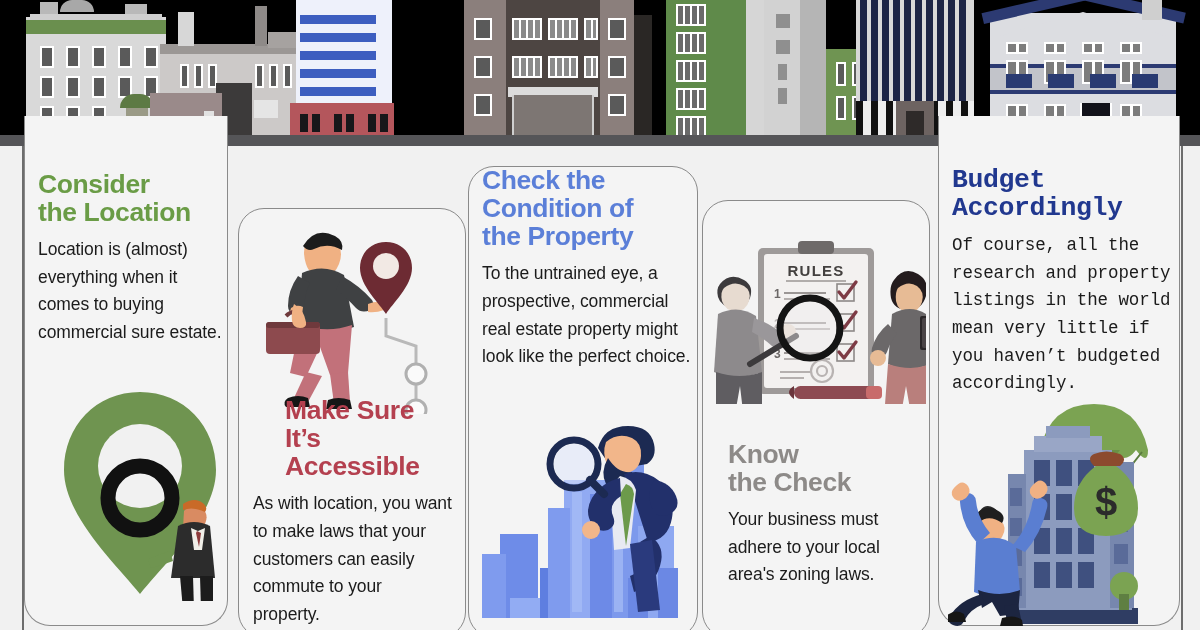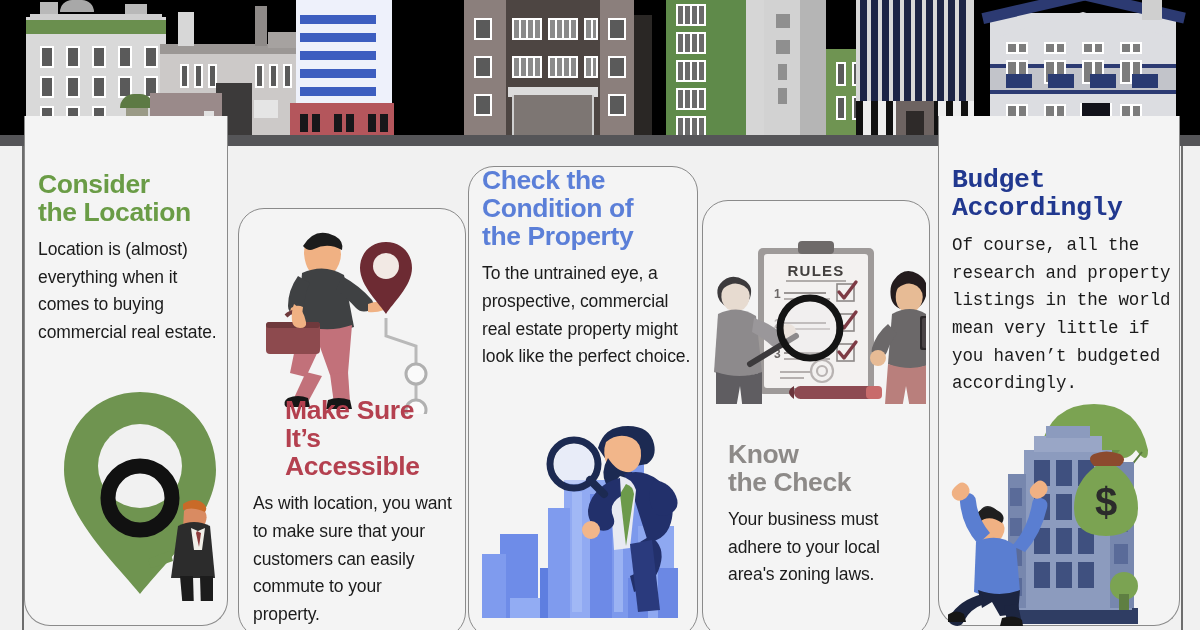--- a/index.html
+++ b/index.html
@@ -435,29 +435,29 @@
       <path d="M-2 218 q10 -8 18 -2 l2 8 l-22 0Z" fill="#161616"></path>
       <path d="M54 220 q12 -4 20 2 l1 6 l-23 0Z" fill="#161616"></path>
     </g>
   </svg>
 
   <div class="col" id="col1">
     <h2 class="t">
       <span>Consider</span><br>
       <span>the Location</span>
     </h2>
-    <p class="b">Location is (almost) everything when it comes to buying commercial real estate.</p>
+    <p class="b">Location is (almost) everything when it comes to buying commercial sure estate.</p>
   </div>
 
   <div class="col" id="col2">
     <h2 class="t">
       <span>Make Sure</span><br>
       <span>It’s Accessible</span>
     </h2>
-    <p class="b">As with location, you want to make sure that your customers can easily commute to your property.</p>
+    <p class="b">As with location, you want to make laws that your customers can easily commute to your property.</p>
   </div>
 
   <div class="col" id="col3">
     <h2 class="t">
       <span>Check the</span><br>
       <span>Condition of</span><br>
       <span>the Property</span>
     </h2>
     <p class="b">To the untrained eye, a prospective, commercial real estate property might look like the perfect choice.</p>
   </div>

